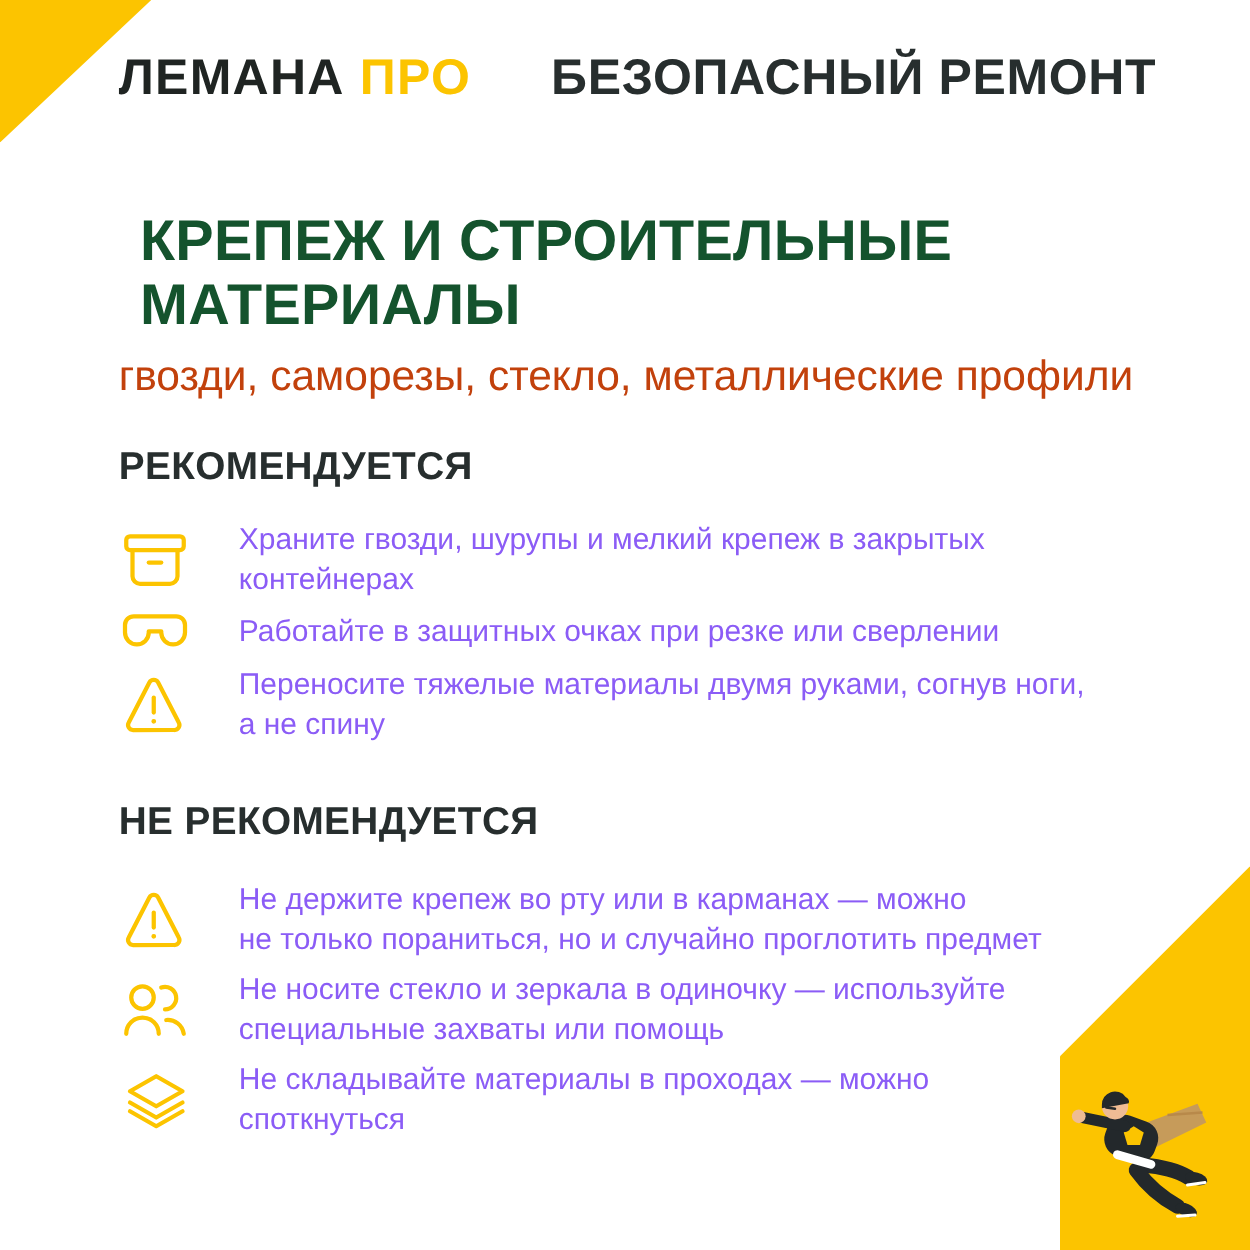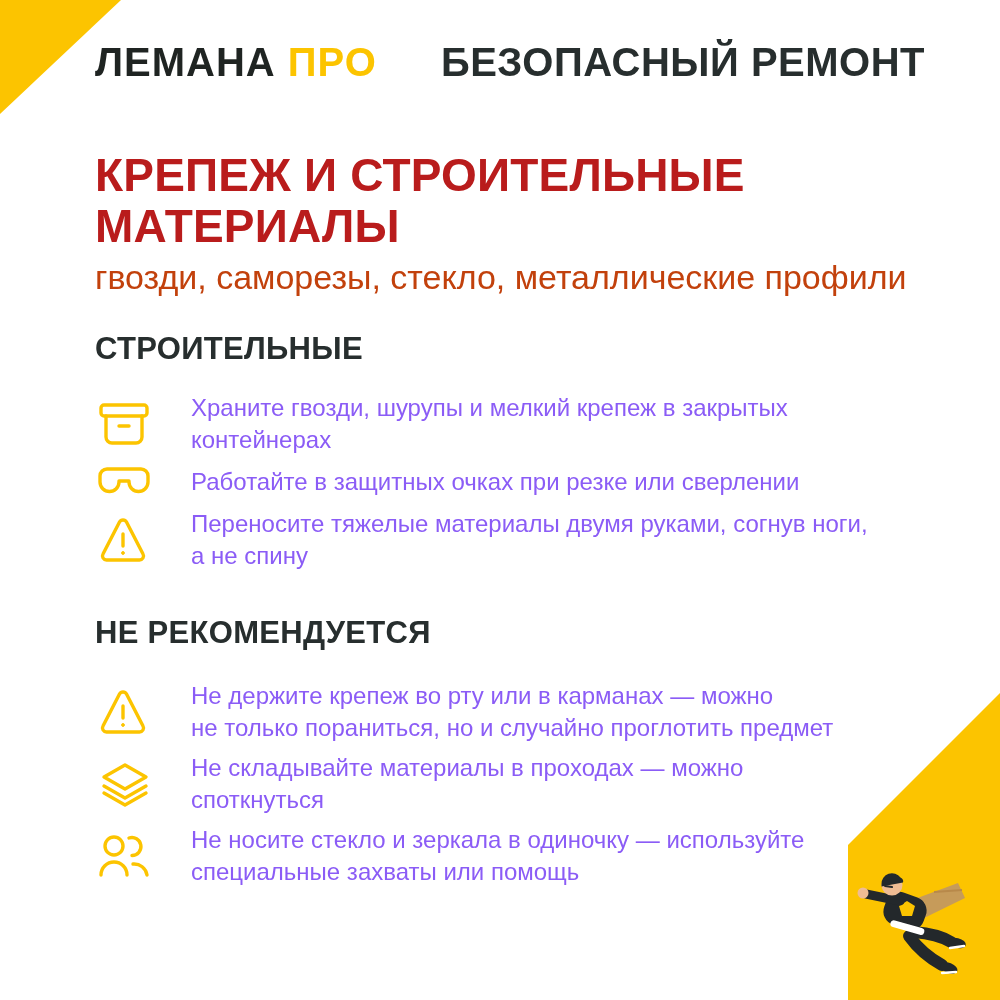--- a/index.html
+++ b/index.html
@@ -25,22 +25,22 @@
   .header{
     position:absolute;left:95px;top:40px;right:40px;
     display:flex;align-items:flex-start;gap:64px;white-space:nowrap;
   }
   .logo{font-size:40px;font-weight:900;letter-spacing:1px;color:#1F2422;}
   .logo .accent{color:#FCC400;}
   .header-title{font-size:40px;font-weight:800;letter-spacing:.5px;color:#272E2E;}
   
   .main{position:absolute;left:95px;top:150px;width:840px;}
   .hero-title{
-    margin:0;font-size:46px;line-height:51px;font-weight:800;
-    letter-spacing:.2px;color:#b91c1c;white-space:pre-line;
+    margin:17px;font-size:46px;line-height:51px;font-weight:800;
+    letter-spacing:.2px;color:#14532d;white-space:pre-line;
   }
   .hero-subtitle{
     margin:10px 0 0 0;font-size:34px;line-height:30px;color:#c2410c;
   }
   .section-heading{
     margin:0;font-size:31px;line-height:30px;font-weight:800;
     letter-spacing:.3px;color:#272E2E;
   }
   .section-heading.first{margin-top:42px;}
   .section-heading.second{margin-top:46px;}
@@ -62,21 +62,21 @@
 <div class="header">
   <div class="logo"><span>ЛЕМАНА</span> <span class="accent">ПРО</span></div>
   <div class="header-title">БЕЗОПАСНЫЙ РЕМОНТ</div>
 </div>
 
 <div class="main">
   <h1 class="hero-title">КРЕПЕЖ И СТРОИТЕЛЬНЫЕ
 МАТЕРИАЛЫ</h1>
   <p class="hero-subtitle">гвозди, саморезы, стекло, металлические профили</p>
 
-  <h2 class="section-heading first">СТРОИТЕЛЬНЫЕ</h2>
+  <h2 class="section-heading first">РЕКОМЕНДУЕТСЯ</h2>
   <div class="list">
 
     <div class="item">
       <span class="icn">
         <svg width="54" height="46" viewBox="0 0 54 46">
           <rect class="ic" x="4" y="4" width="46" height="11" rx="3"></rect>
           <path class="ic" d="M9 15 v21 a6 6 0 0 0 6 6 h24 a6 6 0 0 0 6 -6 V15"></path>
           <path class="ic" d="M22 25 h10"></path>
         </svg>
       </span>
@@ -117,41 +117,41 @@
           <path class="ic" d="M26 18 v12"></path>
           <circle cx="26" cy="37" r="1.4" fill="#FCC400" stroke="#FCC400"></circle>
         </svg>
       </span>
       <span class="txt">Не держите крепеж во рту или в карманах — можно
 не только пораниться, но и случайно проглотить предмет</span>
     </div>
 
     <div class="item">
       <span class="icn">
-        <svg width="56" height="46" viewBox="0 0 56 46">
-          <path class="ic" d="M28 4 L49 16 L28 28 L7 16 Z"></path>
-          <path class="ic" d="M7 25 L28 37 L49 25"></path>
-          <path class="ic" d="M7 32 L28 44 L49 32"></path>
-        </svg>
-      </span>
-      <span class="txt">Не складывайте материалы в проходах — можно
-споткнуться</span>
-    </div>
-
-    <div class="item">
-      <span class="icn">
         <svg width="54" height="46" viewBox="0 0 54 46">
           <circle class="ic" cx="17" cy="13" r="9"></circle>
           <path class="ic" d="M4 42 a13 13 0 0 1 26 0"></path>
           <path class="ic" d="M32 5 a9 9 0 1 1 3 17.5"></path>
           <path class="ic" d="M36 31 a13 13 0 0 1 14 11"></path>
         </svg>
       </span>
       <span class="txt">Не носите стекло и зеркала в одиночку — используйте
 специальные захваты или помощь</span>
+    </div>
+
+    <div class="item">
+      <span class="icn">
+        <svg width="56" height="46" viewBox="0 0 56 46">
+          <path class="ic" d="M28 4 L49 16 L28 28 L7 16 Z"></path>
+          <path class="ic" d="M7 25 L28 37 L49 25"></path>
+          <path class="ic" d="M7 32 L28 44 L49 32"></path>
+        </svg>
+      </span>
+      <span class="txt">Не складывайте материалы в проходах — можно
+споткнуться</span>
     </div>
   </div>
 </div>
 
 <div class="corner-br">
   <svg class="mascot" viewBox="0 0 118 112">
 
     <path d="M58 32 L104 15 L111 30 L66 52 Z" fill="#C69B5A"></path>
     <path d="M80 24 L108 22" stroke="#B8894A" stroke-width="2" fill="none"></path>
 

